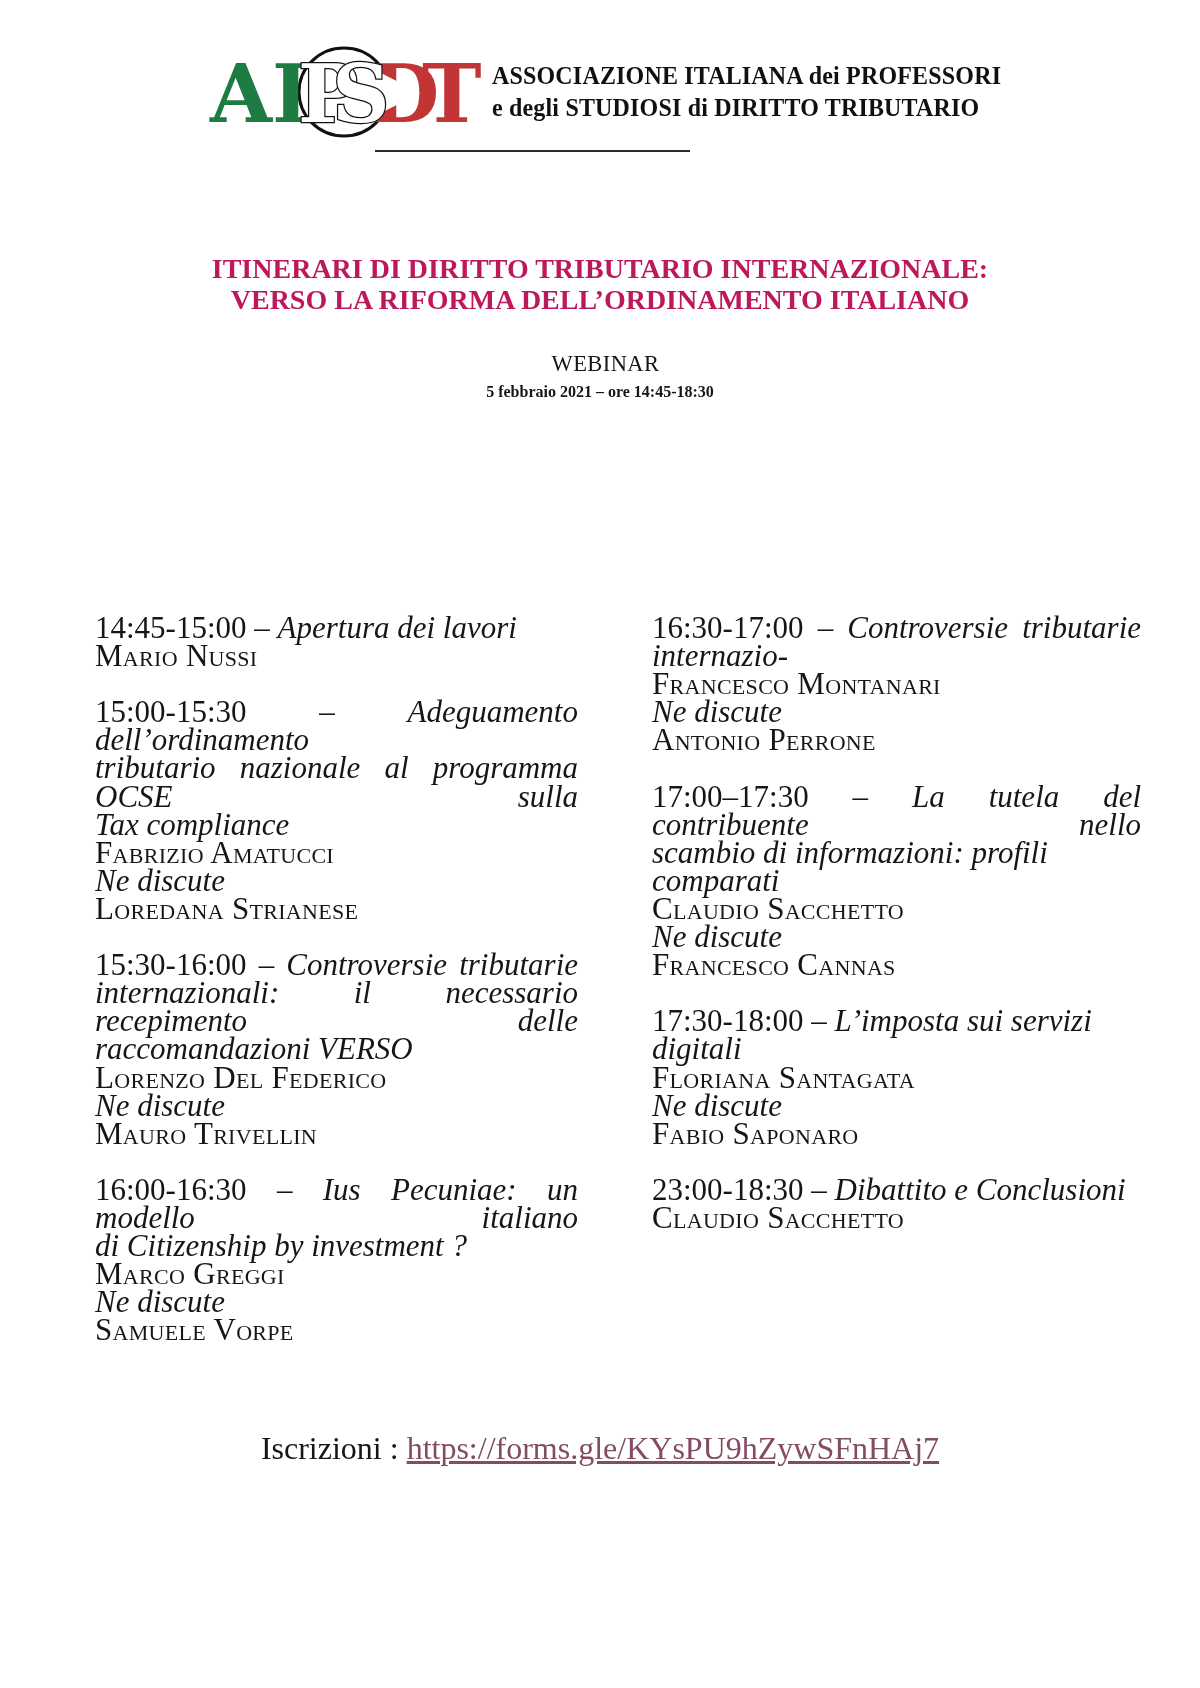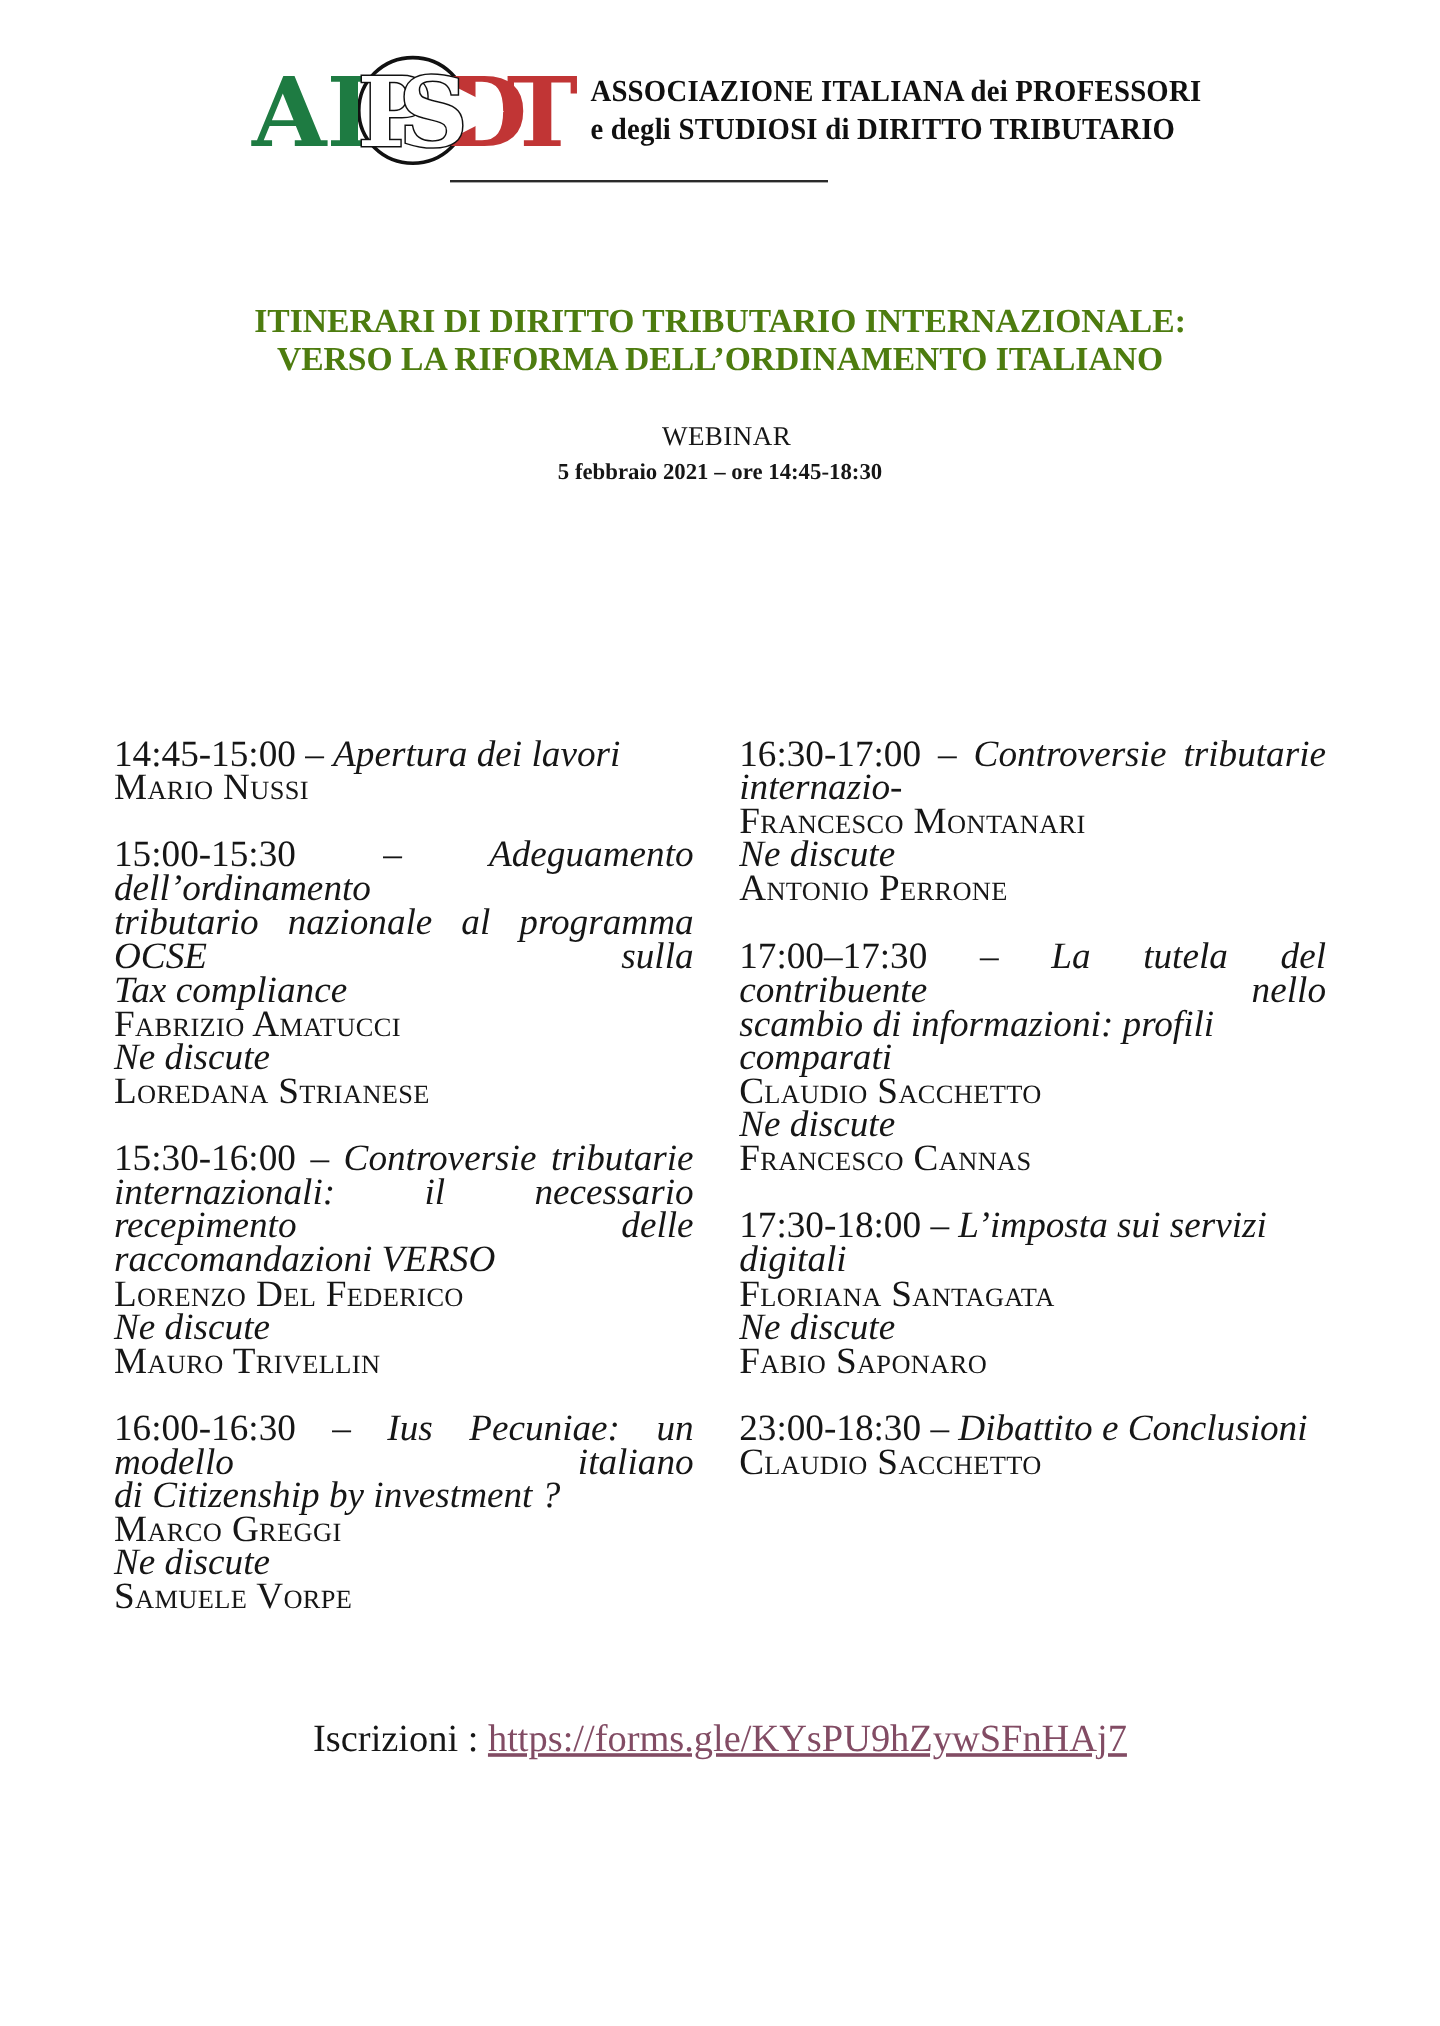--- a/index.html
+++ b/index.html
@@ -15,34 +15,34 @@
     font-weight:bold;font-size:25.5px;line-height:32px;color:#101010;
     transform:scaleX(.94);transform-origin:left top;white-space:nowrap;
     letter-spacing:.2px;
   }
   .header-divider{
     position:absolute;left:375px;top:150px;width:315px;height:2px;background:#2a2a2a;
   }
   
   .event-title{
     position:absolute;left:0;right:0;top:253px;text-align:center;
-    font-weight:bold;font-size:28px;line-height:31px;color:#4d7c0f;
+    font-weight:bold;font-size:28px;line-height:31px;color:#be185d;
   }
   .webinar-label{
     position:absolute;left:11px;right:0;top:351px;text-align:center;
     font-size:22.5px;letter-spacing:.4px;
   }
   .event-date{
     position:absolute;left:0;right:0;top:383px;text-align:center;
-    font-weight:bold;font-size:19px;
+    font-weight:bold;font-size:16px;
   }
   
   .col{position:absolute;top:614px;font-size:31px;line-height:28.1px;}
   .col-left{left:95px;width:483px;}
-  .col-right{left:616px;width:489px;}
+  .col-right{left:652px;width:489px;}
   .session-block{margin-bottom:28.1px;}
   .session-block:last-child{margin-bottom:0;}
   .title-line{white-space:normal;}
   .just{text-align:justify;text-align-last:justify;}
   .it{font-style:italic;}
   .sc{font-variant:small-caps;letter-spacing:.3px;}
   .time{font-style:normal;}
   
   .footer{
     position:absolute;left:0;right:0;top:1430px;text-align:center;font-size:32px;

